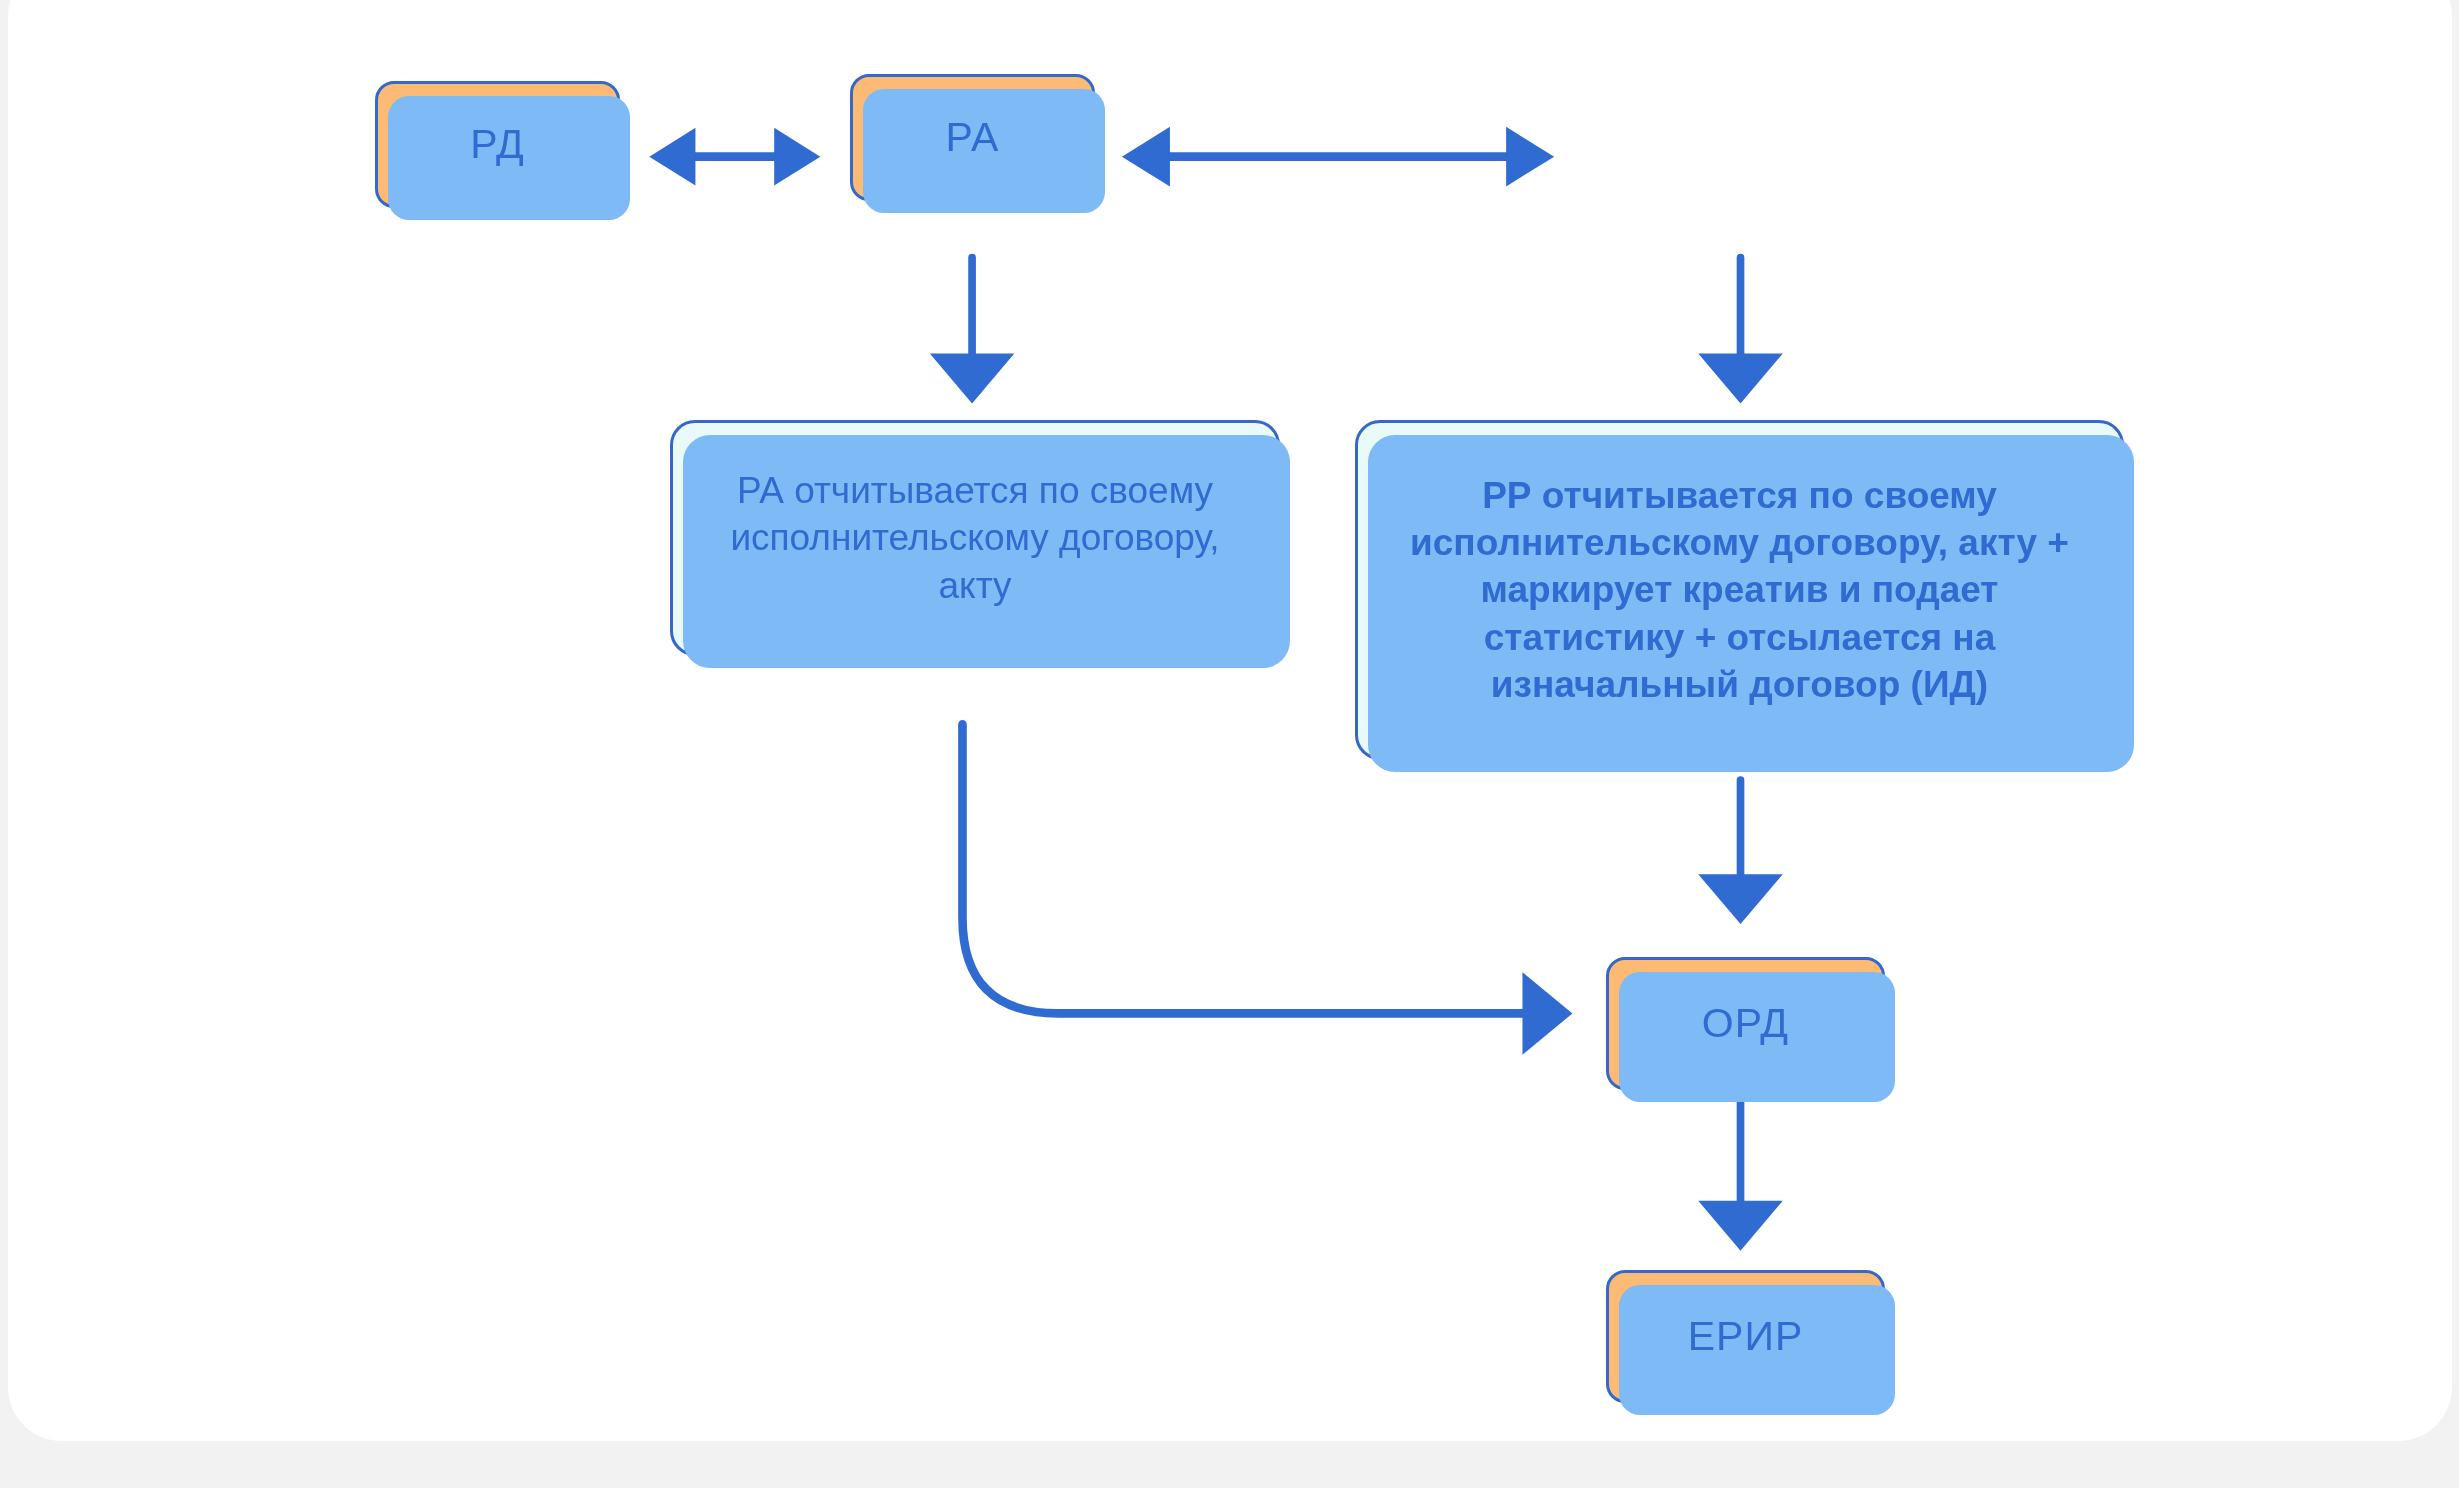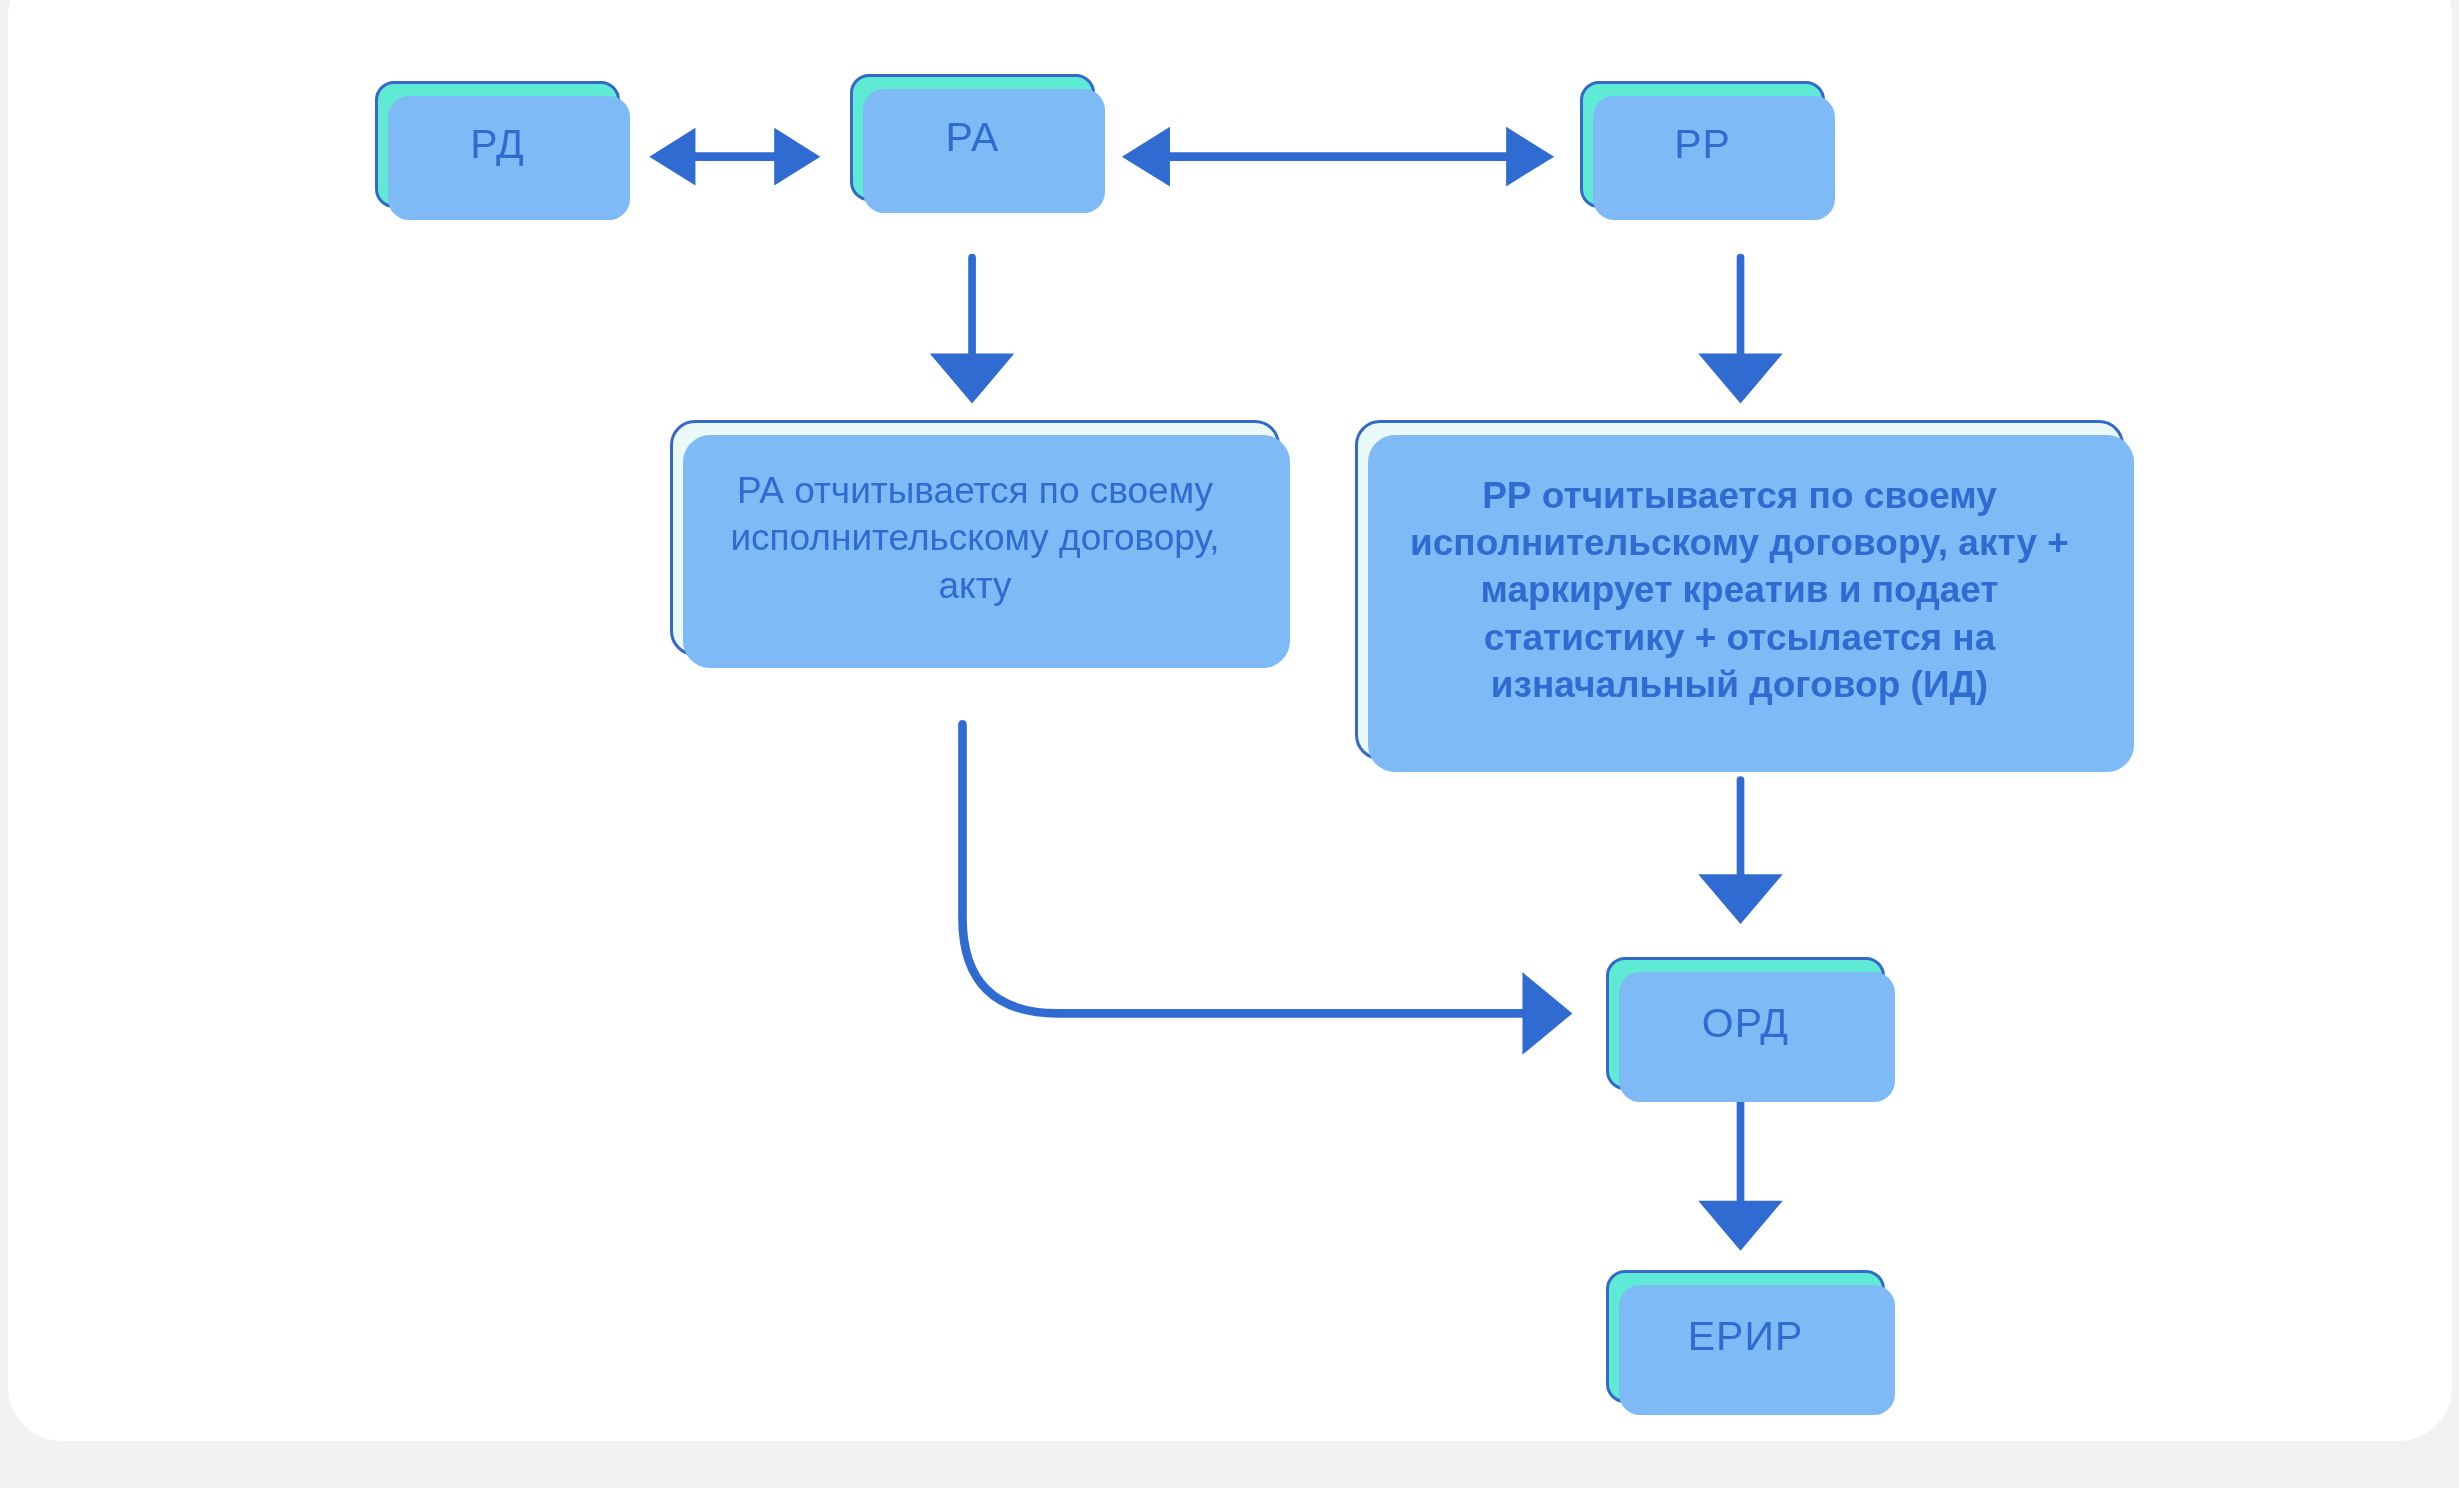--- a/index.html
+++ b/index.html
@@ -53,21 +53,21 @@
     left: 9.6px;
     top: 11.5px;
     right: -13.4px;
     bottom: -15.4px;
     background: #7ebaf5;
     border-radius: 21px;
     z-index: -1;
   }
 
   .node.plain {
-    background: #5eead4;
+    background: #fdba74;
     font-size: 41px;
     letter-spacing: 1px;
   }
   .node.note {
     background: #eafaf9;
     border-radius: 25px;
     font-size: 37px;
     line-height: 1.28;
     padding: 17.3px 25px;
   }
@@ -142,23 +142,20 @@
   </svg>
 
   <div class="node plain" id="n-rd">
     <span>РД</span>
   </div>
 
   <div class="node plain" id="n-ra">
     <span>РА</span>
   </div>
 
-  <div class="node plain" id="n-rr">
-    <span>РР</span>
-  </div>
 
   <div class="node note" id="n-note-ra">
     <span>РА отчитывается по своему исполнительскому договору, акту</span>
   </div>
 
   <div class="node note" id="n-note-rr">
     <span>РР отчитывается по своему исполнительскому договору, акту + маркирует креатив и подает статистику + отсылается на изначальный договор (ИД)</span>
   </div>
 
   <div class="node plain" id="n-ord">

